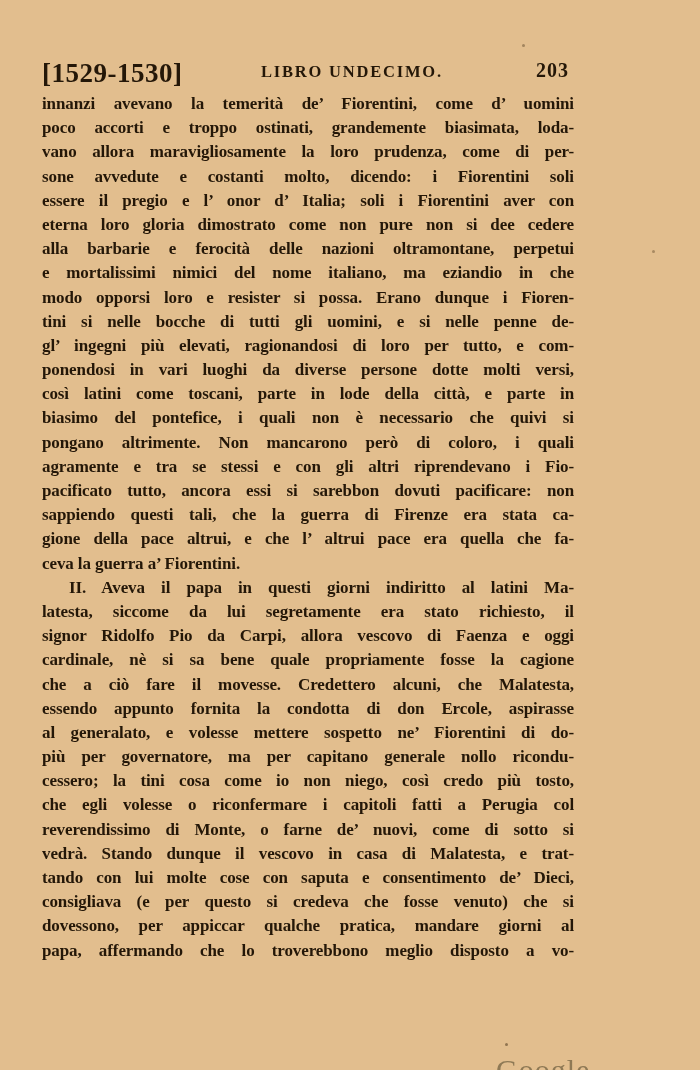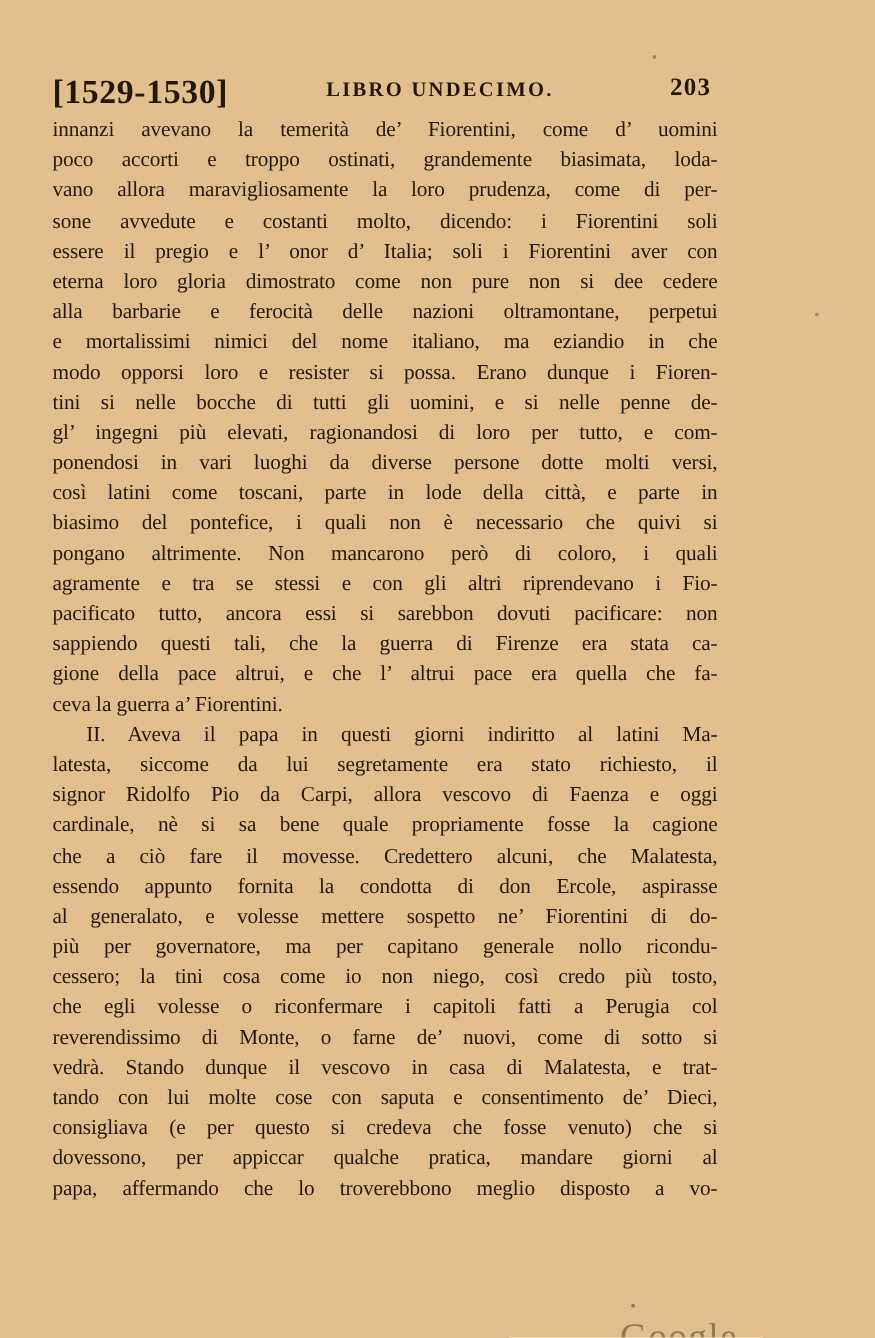--- a/index.html
+++ b/index.html
@@ -24,21 +24,21 @@
   .page-number {
     position:absolute; left:536px; top:1px;
     font-size:20px; font-weight:bold; letter-spacing:1px;
   }
   
   .text-block {
     position:absolute; top:92px; left:42px; width:532px;
   }
   .line {
     height:24.2px; line-height:24.2px;
-    font-size:17px; font-weight:normal;
+    font-size:17px; font-weight:bold;
     letter-spacing:-0.1px;
     text-align:justify; text-align-last:justify;
     overflow:hidden; white-space:normal;
   }
   .line.para-end { text-align-last:left; }
   .line.indent { text-indent:27px; }
   
   .speck {
     position:absolute; border-radius:50%;
     background:#6d5636;

